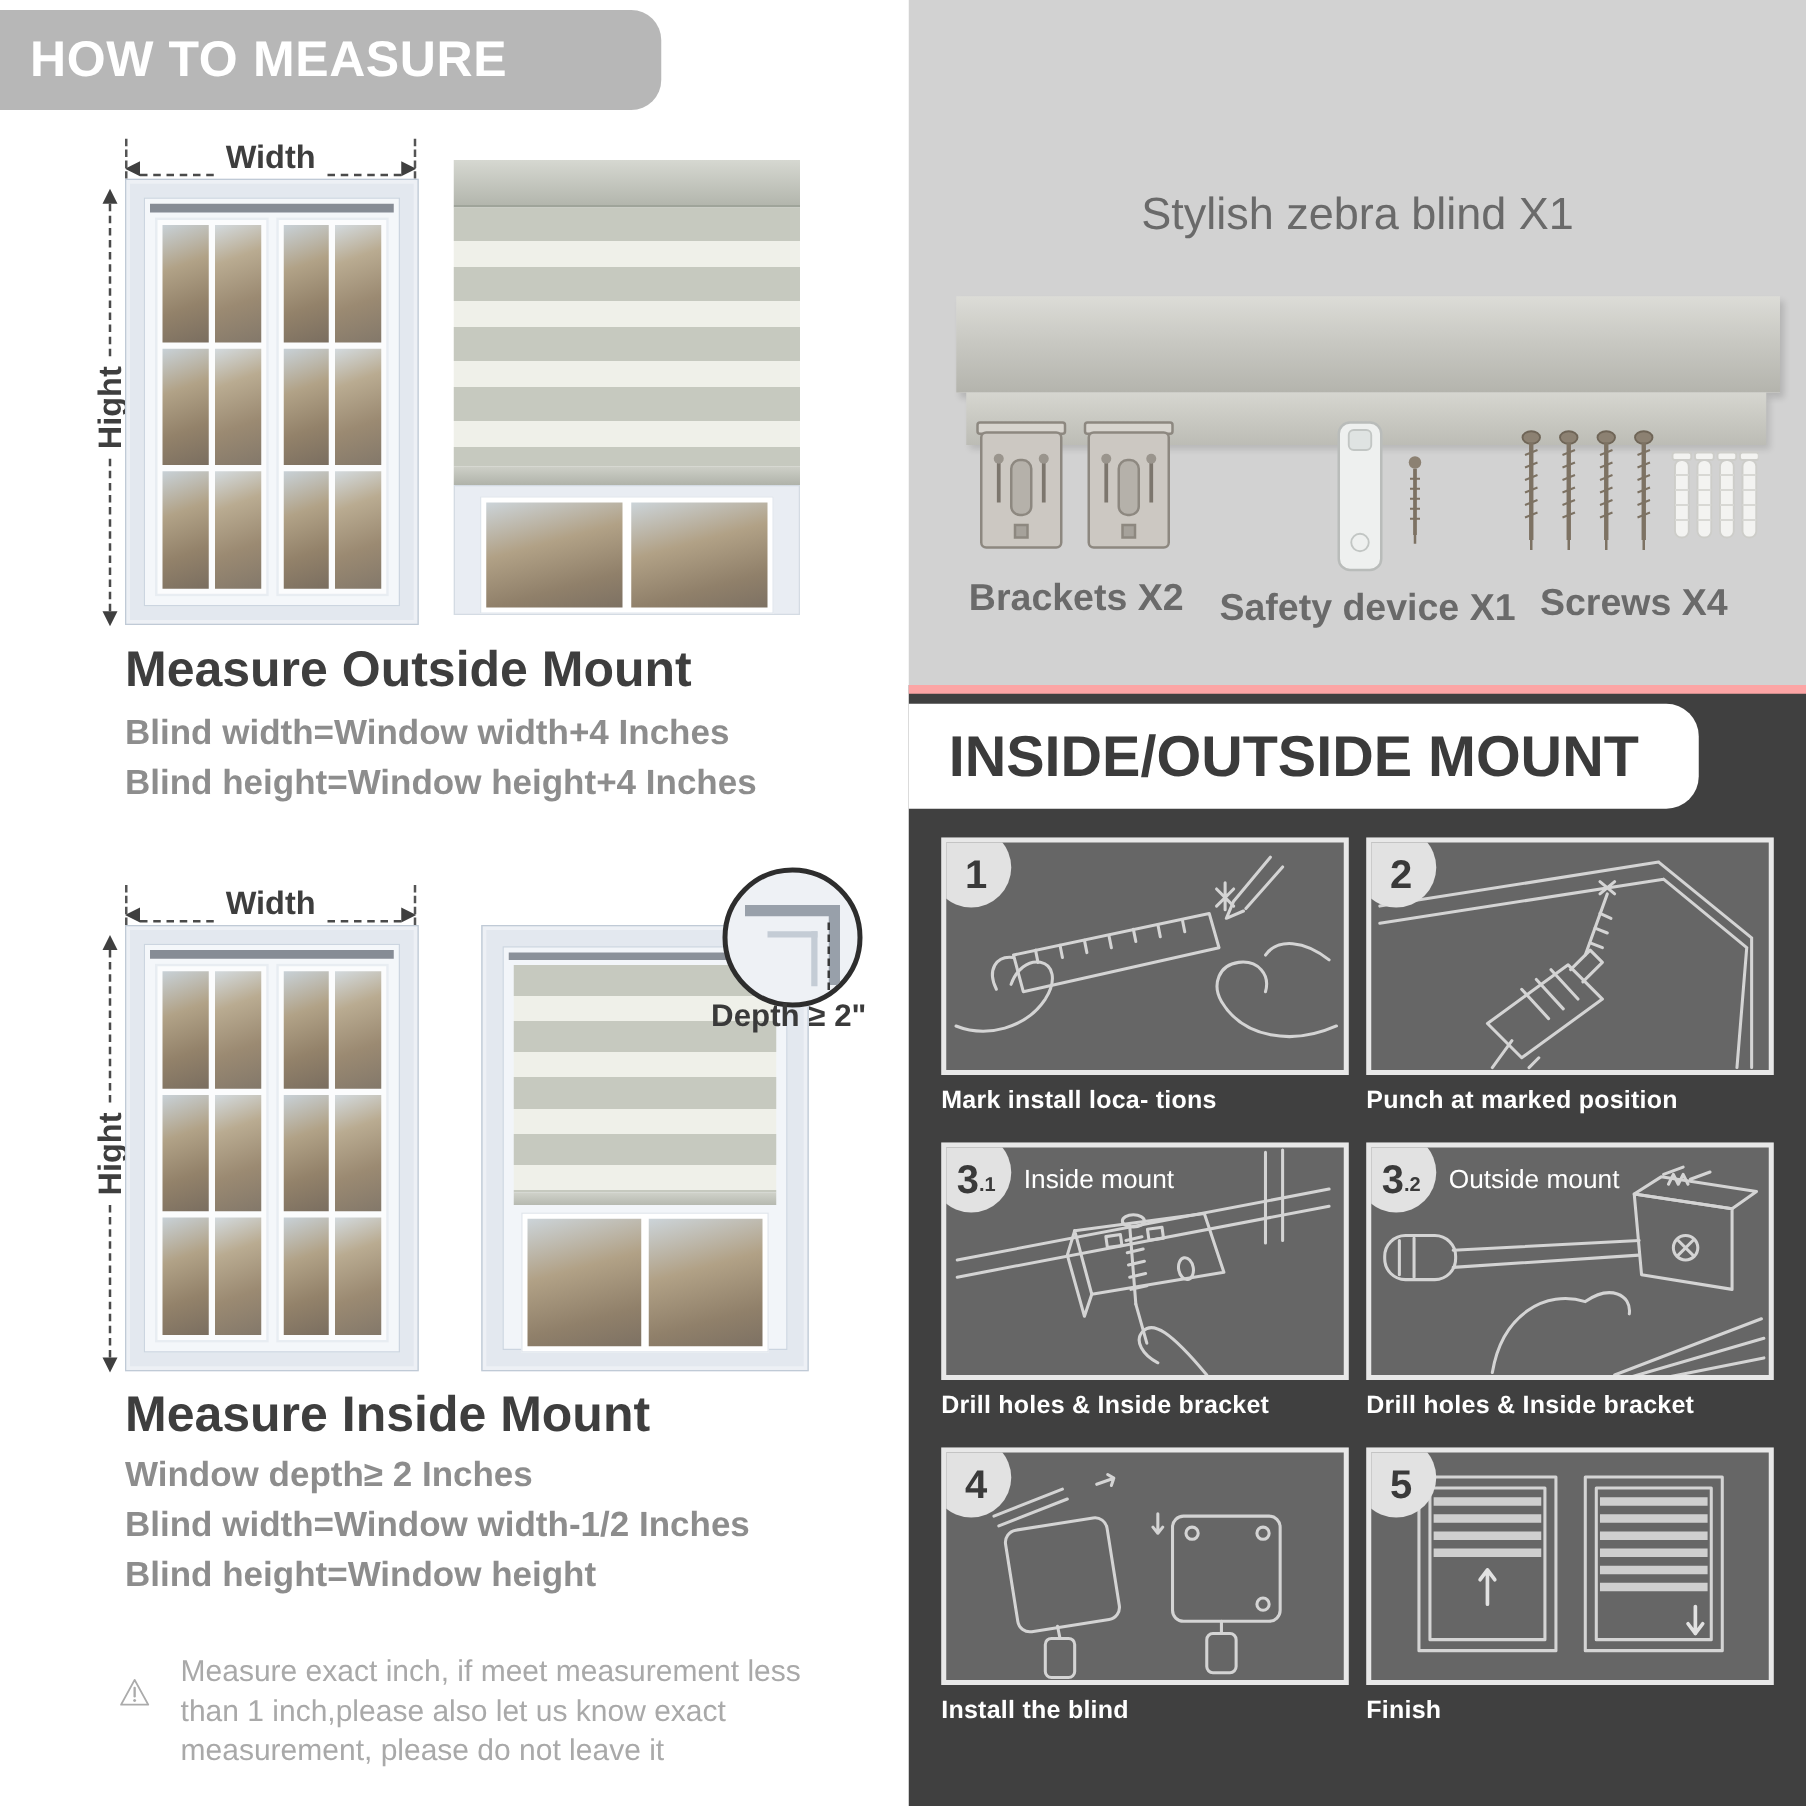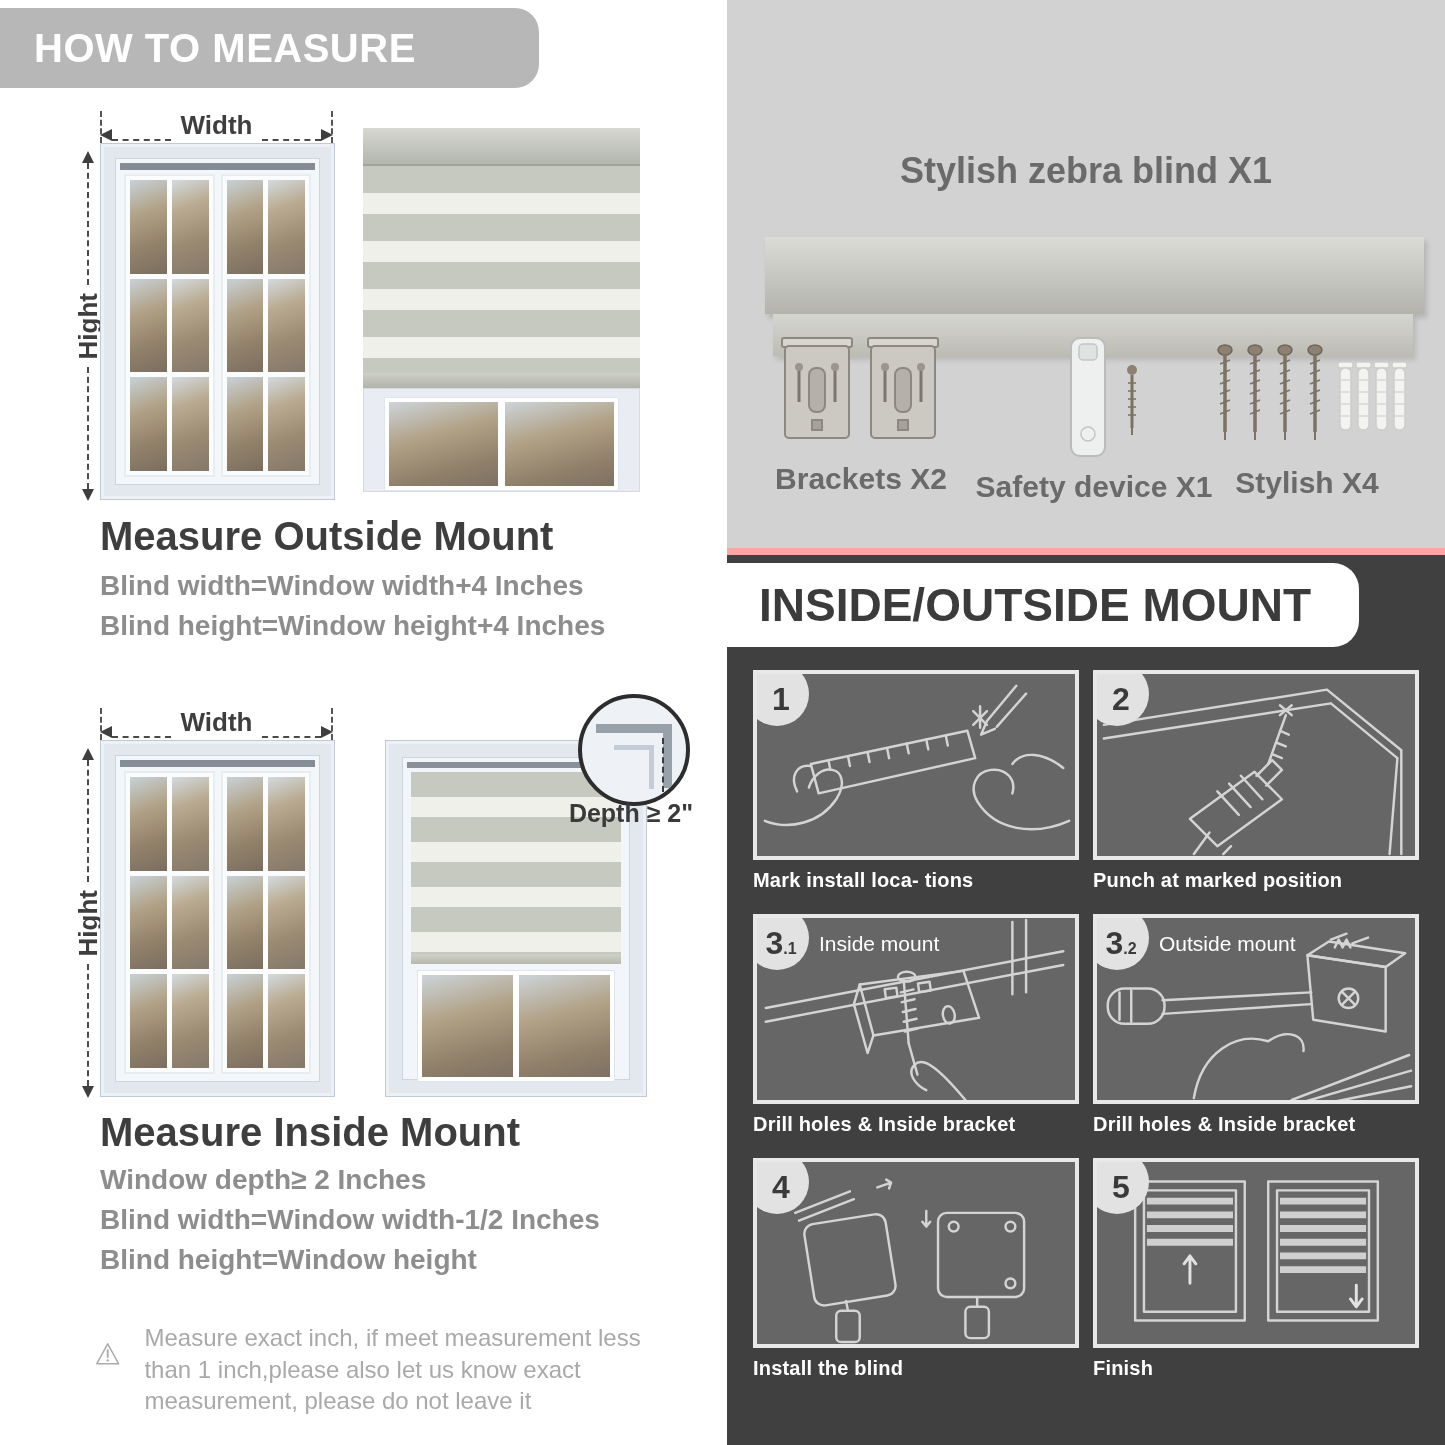--- a/index.html
+++ b/index.html
@@ -2,21 +2,21 @@
 <html><head>
 <meta charset="utf-8">
 <style>
   html,body{margin:0;padding:0;background:#fff}
   .page{position:relative;width:1445px;height:1445px;background:#fff;overflow:hidden;
         font-family:"Liberation Sans",sans-serif;color:#3e3e3e}
   .abs{position:absolute}
   
   .pill{position:absolute;display:flex;align-items:center;font-weight:bold;white-space:nowrap}
   .pill-left{top:8px;left:0;width:505px;height:80px;background:#b7b7b7;border-radius:0 24px 24px 0;
-             color:#fff;font-size:40px;padding-left:34px;letter-spacing:.5px}
+             color:#fff;font-size:40px;padding-left:24px;letter-spacing:.5px}
   .pill-inc{top:12px;left:0;width:504px;height:106px;background:#fff;border-radius:0 30px 30px 0;
             color:#c9c9c9;font-size:48px;padding-left:34px}
   .pill-mnt{top:8px;left:0;width:600px;height:84px;background:#fff;border-radius:0 26px 26px 0;
             color:#3b3b3b;font-size:46px;padding-left:32px}
   
   .sec-title{position:absolute;font-size:40px;font-weight:bold;color:#3e3e3e;white-space:nowrap}
   .sec-line{position:absolute;font-size:28px;font-weight:bold;color:#8d8d8d;white-space:nowrap}
   
   .width-arrow{position:absolute;display:flex;align-items:flex-end;height:26px}
   .width-arrow::before,.width-arrow::after{content:"";position:absolute;top:-4px;height:32px;border-left:2px dashed #555}
@@ -69,21 +69,21 @@
   .mag-d{position:absolute;top:40px;right:22px;width:0;height:54px;border-left:2px dashed #3a3a3a}
   .depth-label{position:absolute;left:150px;top:58px;width:190px;text-align:center;font-size:25px;
                font-weight:bold;color:#3a3a3a;z-index:7}
   
   .warning{position:absolute;top:1322px;left:95px;width:548px;display:flex;gap:24px;align-items:flex-start}
   .warning p{margin:0;font-size:24px;line-height:1.32;font-weight:normal;color:#a9a9a9}
   
   .right-col{position:absolute;left:727px;top:0;width:718px;height:1445px}
   .included{position:absolute;left:0;top:0;width:718px;height:548px;background:#d2d2d2}
   .product-name{position:absolute;top:150px;left:0;width:100%;text-align:center;font-size:36px;
-                font-weight:bold;color:#6a6a6a}
+                font-weight:normal;color:#6a6a6a}
   .bar1{position:absolute;left:38px;top:237px;width:659px;height:77px;
         background:linear-gradient(180deg,#dcdcd7 0%,#c9c9c3 45%,#b4b4ad 100%);
         box-shadow:3px 4px 5px rgba(0,0,0,.14)}
   .bar2{position:absolute;left:46px;top:314px;width:640px;height:42px;
         background:linear-gradient(180deg,#d6d6d0,#bcbcb5);box-shadow:3px 4px 5px rgba(0,0,0,.12)}
   .item{position:absolute;top:336px;text-align:center}
   .item svg{display:block;margin:0 auto}
   .item-label{margin-top:8px;font-size:30px;font-weight:bold;color:#6a6a6a;white-space:nowrap}
   .mount{position:absolute;left:0;top:548px;width:718px;height:897px;background:#404040;border-top:7px solid #fca5a5;
          box-sizing:border-box}
@@ -312,21 +312,21 @@
                 <rect x="187" y="32" width="11" height="62" rx="5"></rect>
             </g>
             <g stroke="#d8d8d4" stroke-width="1.5">
               <path d="M133,44 h11 M133,56 h11 M133,68 h11 M133,80 h11"></path>
               <path d="M151,44 h11 M151,56 h11 M151,68 h11 M151,80 h11"></path>
               <path d="M169,44 h11 M169,56 h11 M169,68 h11 M169,80 h11"></path>
               <path d="M187,44 h11 M187,56 h11 M187,68 h11 M187,80 h11"></path>
             </g>
           </g>
         </svg>
-        <div class="item-label">Stylish X4</div>
+        <div class="item-label">Screws X4</div>
       </div>
     </div>
 
     <div class="mount">
       <div class="pill pill-mnt">
         <span>INSIDE/OUTSIDE MOUNT</span>
       </div>
 
       <div class="steps">
 

